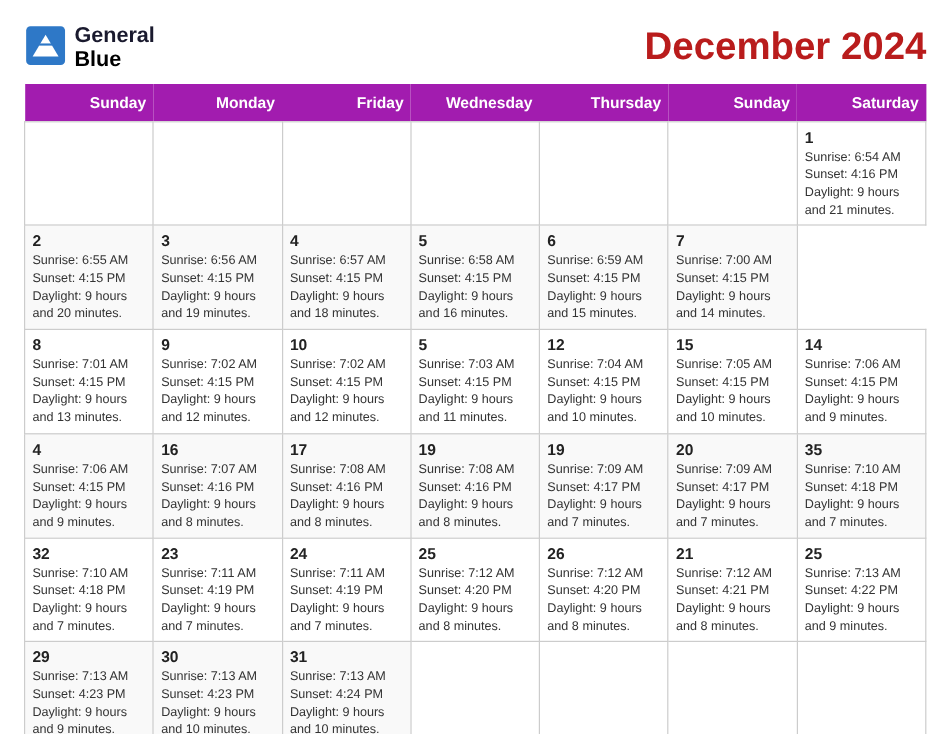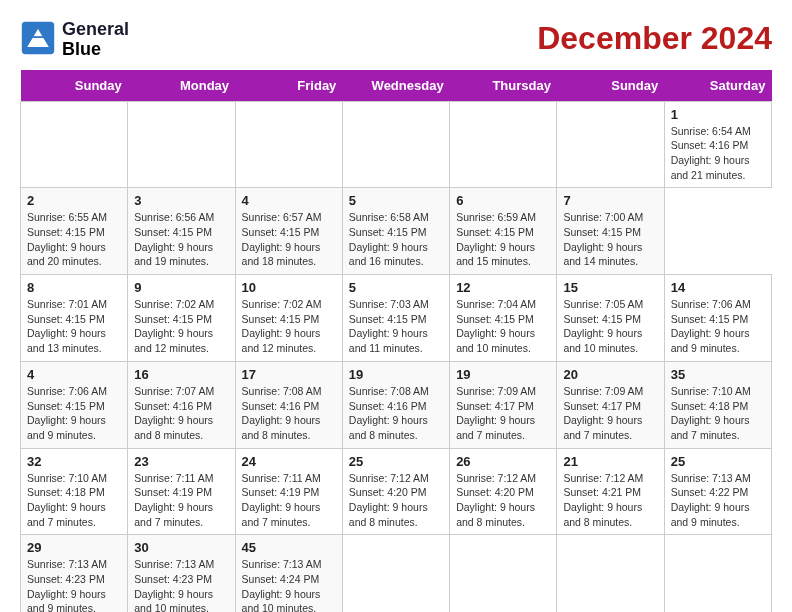--- a/index.html
+++ b/index.html
@@ -250,21 +250,21 @@
       <tr>
         <td>
         <span class="day-num">29</span>
         <span class="day-detail">Sunrise: 7:13 AM<br>Sunset: 4:23 PM<br>Daylight: 9 hours and 9 minutes.</span>
       </td>
         <td>
         <span class="day-num">30</span>
         <span class="day-detail">Sunrise: 7:13 AM<br>Sunset: 4:23 PM<br>Daylight: 9 hours and 10 minutes.</span>
       </td>
         <td>
-        <span class="day-num">45</span>
+        <span class="day-num">31</span>
         <span class="day-detail">Sunrise: 7:13 AM<br>Sunset: 4:24 PM<br>Daylight: 9 hours and 10 minutes.</span>
       </td>
         <td class="empty-cell"></td>
         <td class="empty-cell"></td>
         <td class="empty-cell"></td>
         <td class="empty-cell"></td>
       </tr>
     </tbody>
 </table>
 

